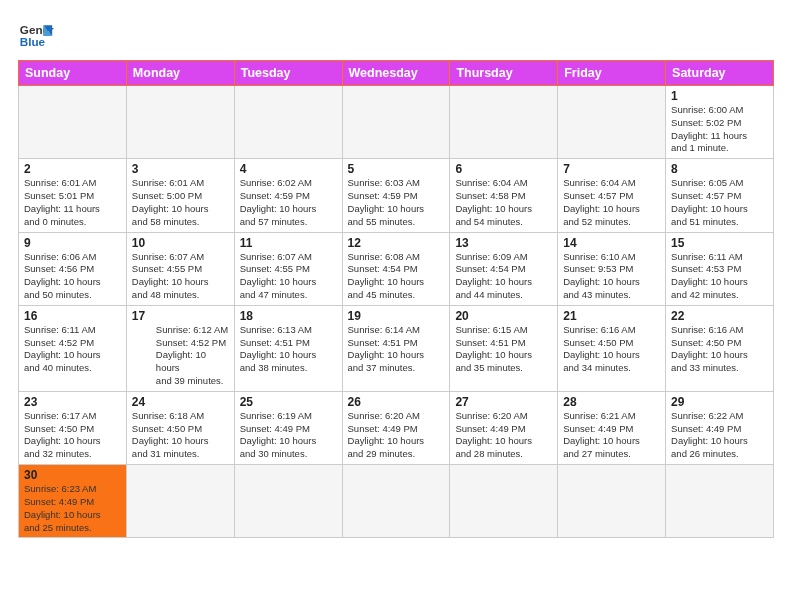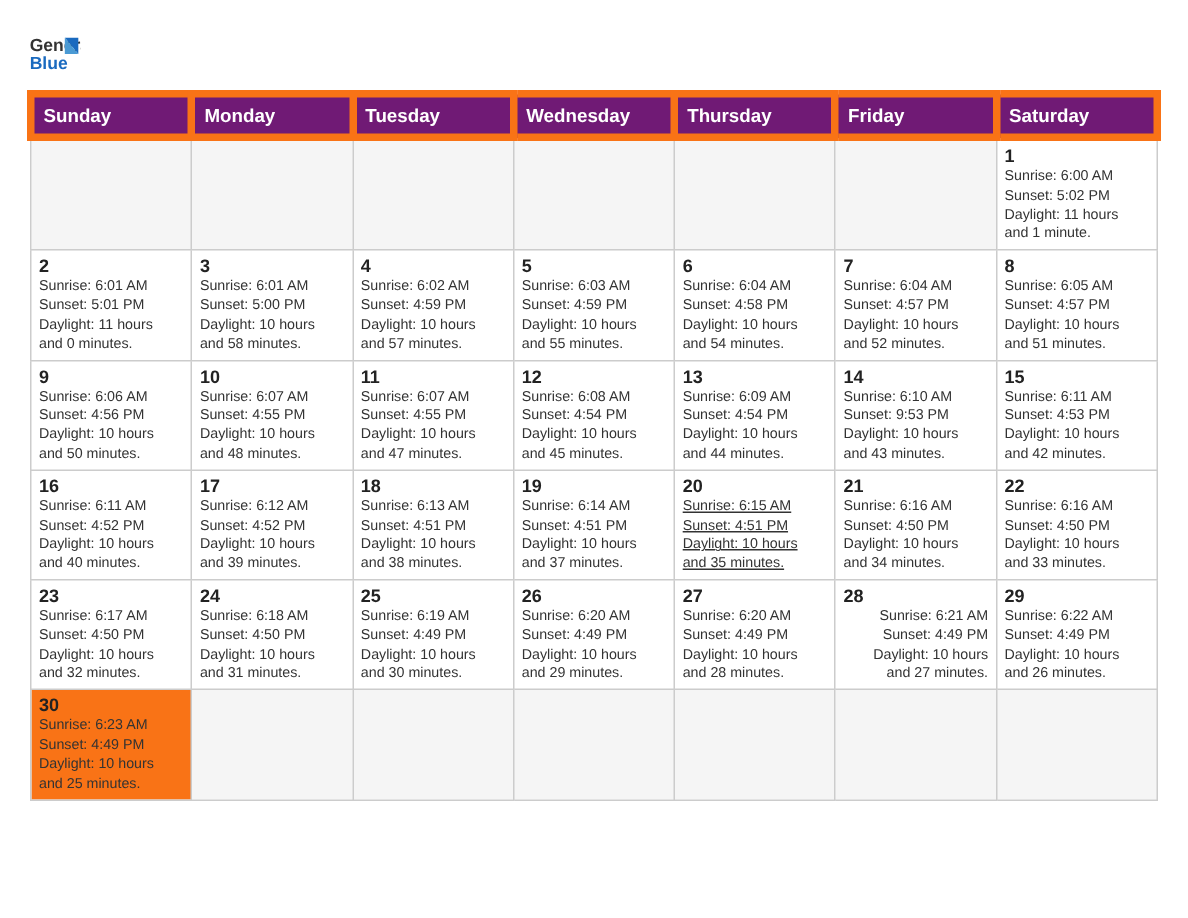--- a/index.html
+++ b/index.html
@@ -43,27 +43,27 @@
     .subtitle {
       font-size: 13px;
       color: #444;
     }
     .calendar {
       width: 100%;
       border-collapse: collapse;
       margin-top: 6px;
     }
     .calendar th {
-      background: #701a75;
+      background: #d946ef;
       color: #fff;
       text-align: left;
       padding: 5px 6px;
       font-size: 12.5px;
       font-weight: bold;
-      border: 5px solid #f97316;
+      border: 1px solid #f97316;
     }
     .calendar td {
       border: 1px solid #ccc;
       vertical-align: top;
       padding: 3px 5px;
       width: calc(100%/7);
       min-height: 72px;
       height: 72px;
       font-size: 10px;
       color: #333;
@@ -239,42 +239,42 @@
         <tr>
           <td>
             <span class="day-number">16</span>
             <div class="day-info" style="white-space: pre-line;">Sunrise: 6:11 AM
 Sunset: 4:52 PM
 Daylight: 10 hours
 and 40 minutes.</div>
           </td>
           <td>
             <span class="day-number">17</span>
-            <div class="day-info" style="white-space: pre-line;">Sunrise: 6:12 AM
+            <div class="day-info" style="white-space: pre-line; margin-left: 24px;">Sunrise: 6:12 AM
 Sunset: 4:52 PM
 Daylight: 10 hours
 and 39 minutes.</div>
           </td>
           <td>
             <span class="day-number">18</span>
             <div class="day-info" style="white-space: pre-line;">Sunrise: 6:13 AM
 Sunset: 4:51 PM
 Daylight: 10 hours
 and 38 minutes.</div>
           </td>
           <td>
             <span class="day-number">19</span>
             <div class="day-info" style="white-space: pre-line;">Sunrise: 6:14 AM
 Sunset: 4:51 PM
 Daylight: 10 hours
 and 37 minutes.</div>
           </td>
           <td>
             <span class="day-number">20</span>
-            <div class="day-info" style="white-space: pre-line; text-decoration: underline;">Sunrise: 6:15 AM
+            <div class="day-info" style="white-space: pre-line;">Sunrise: 6:15 AM
 Sunset: 4:51 PM
 Daylight: 10 hours
 and 35 minutes.</div>
           </td>
           <td>
             <span class="day-number">21</span>
             <div class="day-info" style="white-space: pre-line;">Sunrise: 6:16 AM
 Sunset: 4:50 PM
 Daylight: 10 hours
 and 34 minutes.</div>
@@ -318,21 +318,21 @@
           </td>
           <td>
             <span class="day-number">27</span>
             <div class="day-info" style="white-space: pre-line;">Sunrise: 6:20 AM
 Sunset: 4:49 PM
 Daylight: 10 hours
 and 28 minutes.</div>
           </td>
           <td>
             <span class="day-number">28</span>
-            <div class="day-info" style="white-space: pre-line; text-align: right;">Sunrise: 6:21 AM
+            <div class="day-info" style="white-space: pre-line;">Sunrise: 6:21 AM
 Sunset: 4:49 PM
 Daylight: 10 hours
 and 27 minutes.</div>
           </td>
           <td>
             <span class="day-number">29</span>
             <div class="day-info" style="white-space: pre-line;">Sunrise: 6:22 AM
 Sunset: 4:49 PM
 Daylight: 10 hours
 and 26 minutes.</div>

